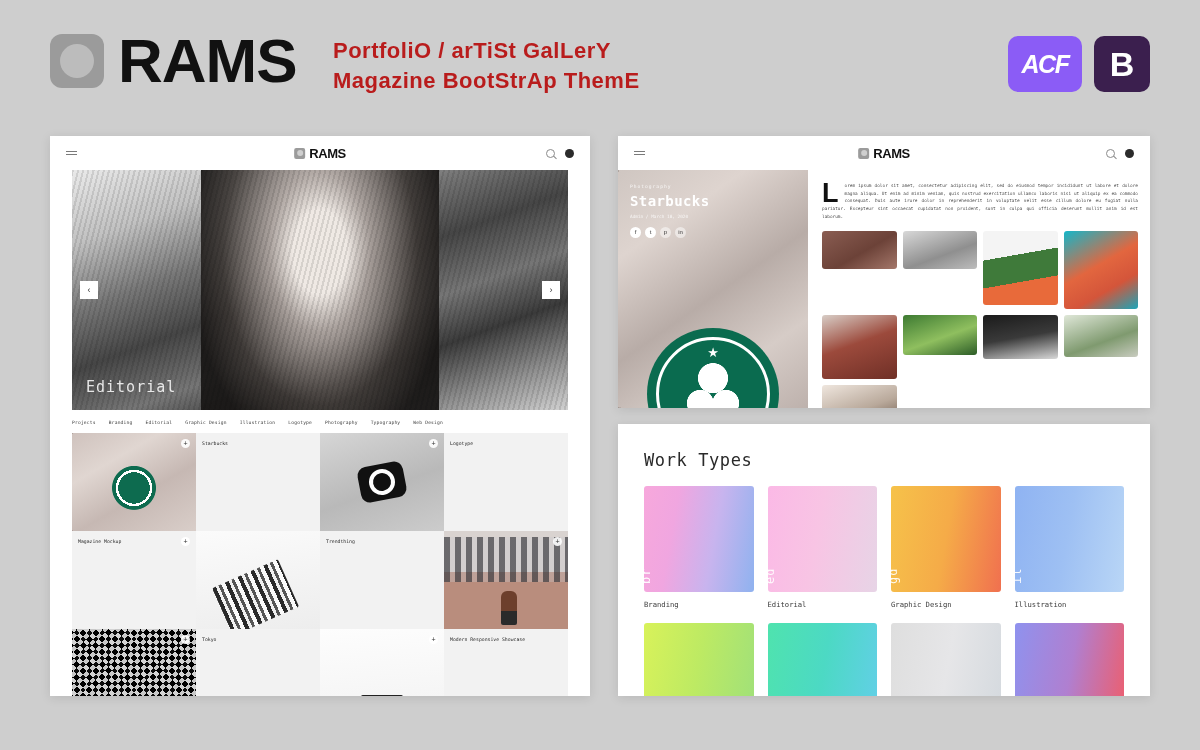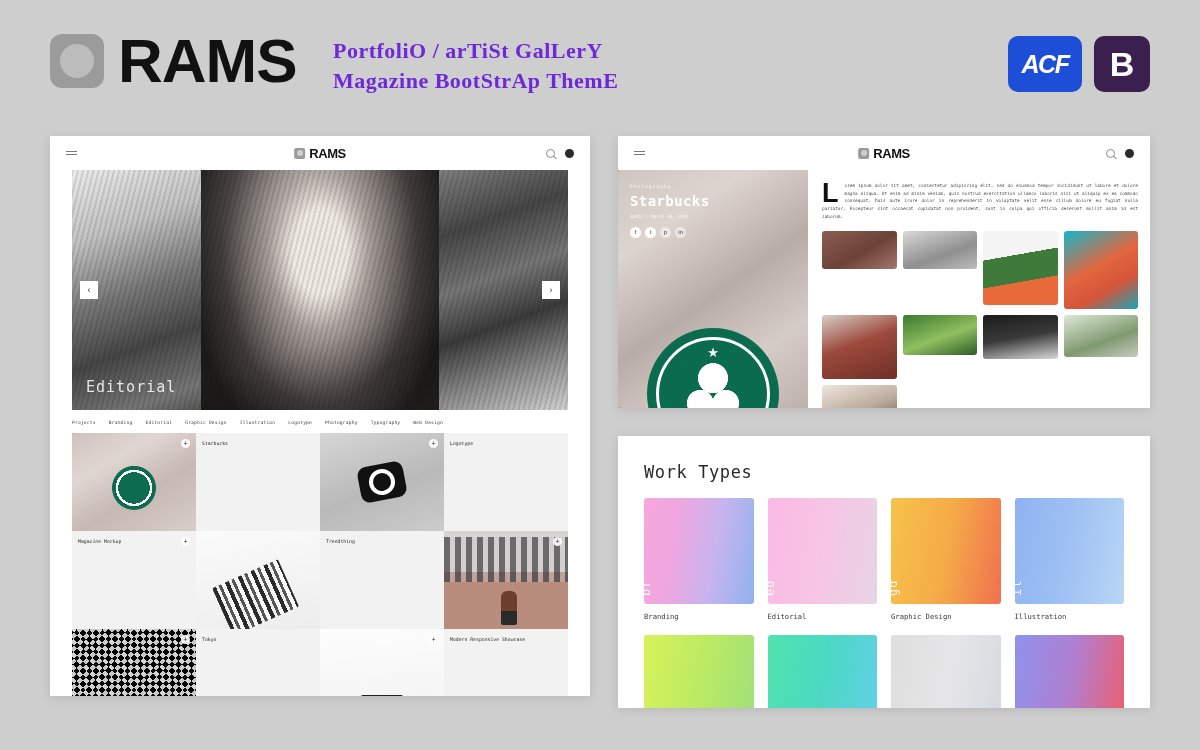--- a/index.html
+++ b/index.html
@@ -49,24 +49,24 @@
     font-size: 62px;
     font-weight: bold;
     letter-spacing: -1px;
     color: #111;
     line-height: 1;
   }
 
   .tagline {
     position: absolute;
     left: 333px; top: 36px;
-    font-family: Liberation Serif, serif;
+    font-family: Liberation Sans, sans-serif;
     font-size: 22px;
     font-weight: bold;
-    color: #6d28d9;
+    color: #b91c1c;
     line-height: 1.38;
     letter-spacing: 0.5px;
   }
 
   .badges {
     position: absolute;
     right: 50px; top: 36px;
     display: flex;
     gap: 12px;
   }
@@ -76,21 +76,21 @@
     border-radius: 10px;
     display: flex;
     align-items: center;
     justify-content: center;
     font-weight: bold;
     color: #fff;
   }
 
   .badge-acf {
     width: 74px;
-    background: #1d4ed8;
+    background: #8b5cf6;
     font-family: "Liberation Sans", sans-serif;
     font-size: 25px;
     letter-spacing: -1.5px;
     font-style: italic;
   }
 
   .badge-bs {
     background: #3b1f4e;
     font-family: "Liberation Sans", sans-serif;
     font-size: 34px;
@@ -99,21 +99,21 @@
   
   .shell {
     position: absolute;
     background: #ffffff;
     overflow: hidden;
     box-shadow: 0 2px 10px rgba(0,0,0,0.10);
   }
 
   #shell-left  { left: 50px;  top: 136px; width: 540px; height: 560px; }
   #shell-tr    { left: 618px; top: 136px; width: 532px; height: 272px; }
-  #shell-br    { left: 618px; top: 424px; width: 532px; height: 272px; margin-top: 12px; }
+  #shell-br    { left: 618px; top: 424px; width: 532px; height: 272px; }
 
   
   .site-head {
     height: 34px;
     display: flex;
     align-items: center;
     padding: 0 16px;
     background: #fff;
     position: relative;
   }

